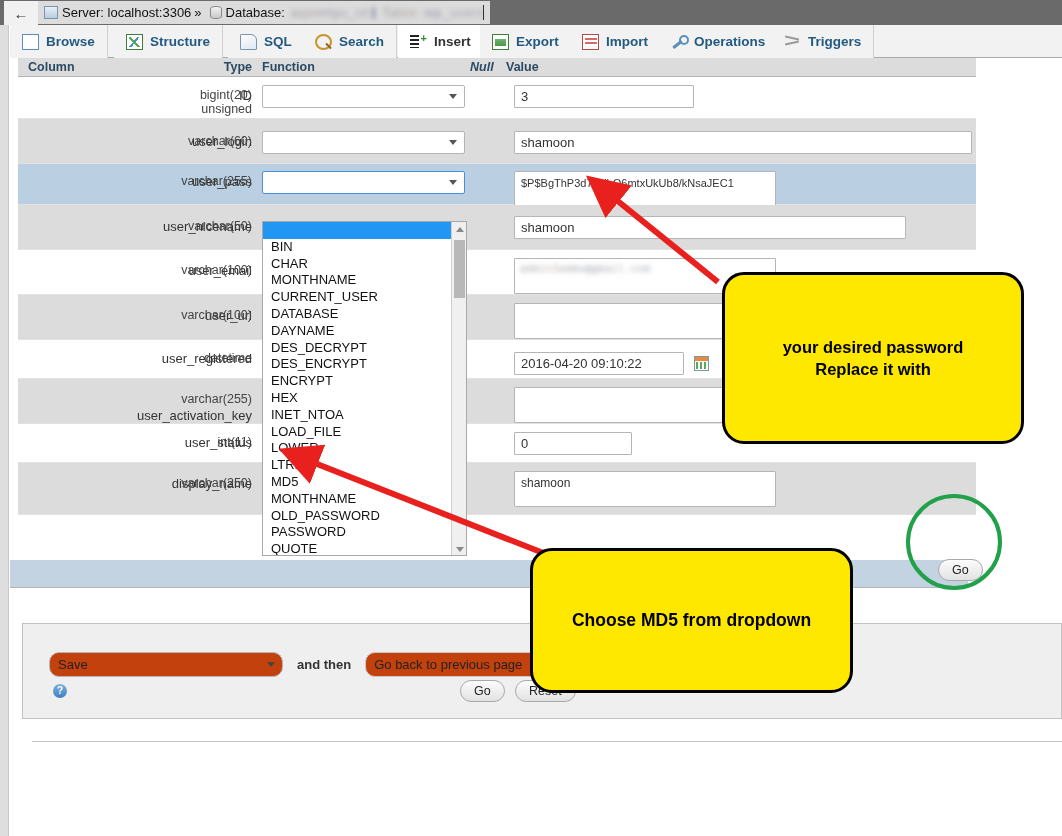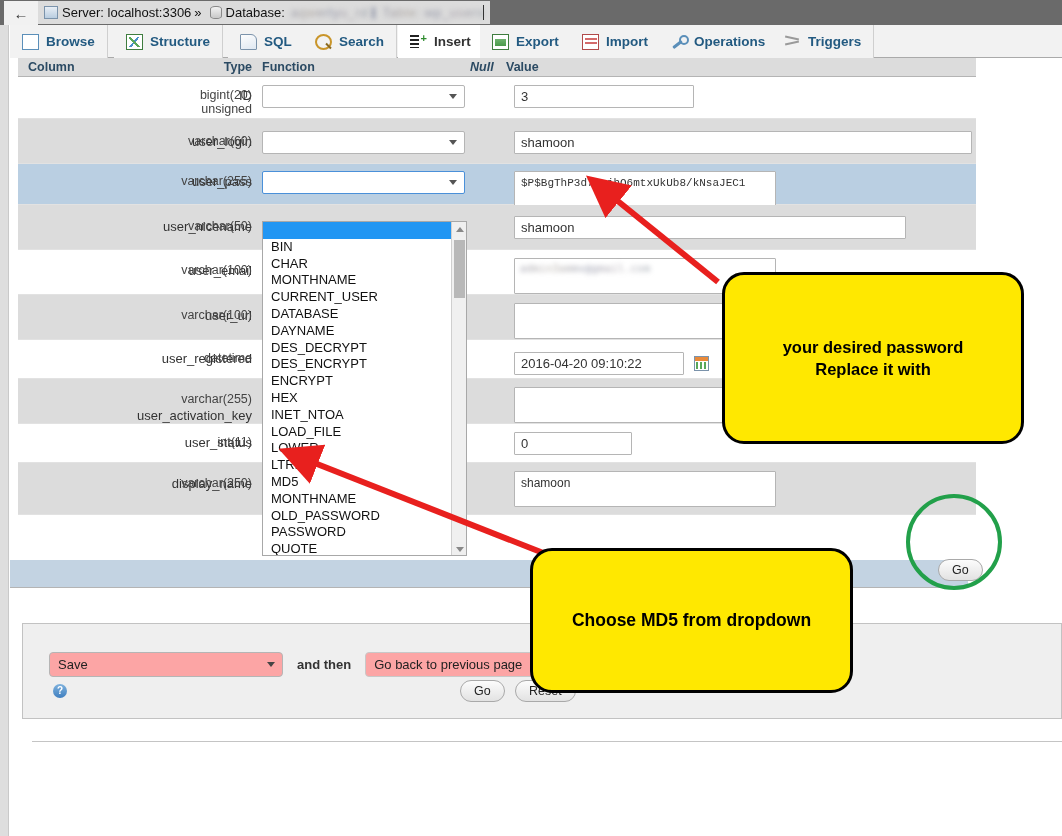--- a/index.html
+++ b/index.html
@@ -119,21 +119,21 @@
   .selwrap { position:relative; width:203px; }
   .selwrap .arr { position:absolute; right:8px; top:9px; width:0;height:0;
      border-left:4px solid transparent; border-right:4px solid transparent;
      border-top:5px solid #555; pointer-events:none; }
 
   input.val, textarea.val {
     font-family:"Liberation Sans",sans-serif; font-size:13px; color:#333;
     border:1px solid #b5b5b5; background:#fff; padding:3px 6px; border-radius:1px;
     outline:none;
   }
-  textarea.val { font-family:Liberation Mono, monospace; font-size:11px;
+  textarea.val { font-family:Liberation Sans, sans-serif; font-size:11px;
      resize:none; padding:4px 6px; line-height:1.3; }
 
   
   #fnlist { position:absolute; left:252px; top:196px; width:205px; height:335px;
      background:#fff; border:1px solid #a8a8a8; z-index:40; overflow:hidden; }
   #fnlist .opt { height:16.8px; line-height:16.8px; padding-left:8px;
      font-size:13px; color:#111; white-space:nowrap; }
   #fnlist .opt.hl { background:#2196f3; color:#fff; }
   #fnsb { position:absolute; right:0; top:0; width:15px; height:335px;
      background:#f0f0f0; border-left:1px solid #cfcfcf; }
@@ -158,21 +158,21 @@
   #go-top { position:absolute; left:928px; top:534px; }
   #greencircle { position:absolute; left:906px; top:494px; width:96px; height:96px;
      border:4px solid #22a04a; border-radius:50%; z-index:30; }
 
   
   #bpanel { position:absolute; left:12px; top:598px; width:1040px; height:96px;
      background:#efefef; border:1px solid #c2c2c2; }
   #bpanel .row1 { position:absolute; left:26px; top:28px; display:flex; align-items:center; gap:14px; }
   select.plain {
     font-family:"Liberation Sans",sans-serif; font-size:13px; color:#222;
-    border:1px solid #b5b5b5; background:#fca5a5; height:25px; border-radius:4px;
+    border:1px solid #b5b5b5; background:#c2410c; height:25px; border-radius:10px;
     -webkit-appearance:none; appearance:none; padding-left:8px;
   }
   #sel-save { width:234px; }
   #sel-then { width:300px; border:1px solid #c8c8c8; }
   .plainwrap { position:relative; }
   .plainwrap .arr2 { position:absolute; right:8px; top:10px; width:0;height:0;
      border-left:4px solid transparent; border-right:4px solid transparent;
      border-top:5px solid #444; pointer-events:none; }
   #andthen { font-weight:bold; font-size:13px; color:#333; }
   #helpicon { position:absolute; left:30px; top:60px; width:14px; height:14px;

